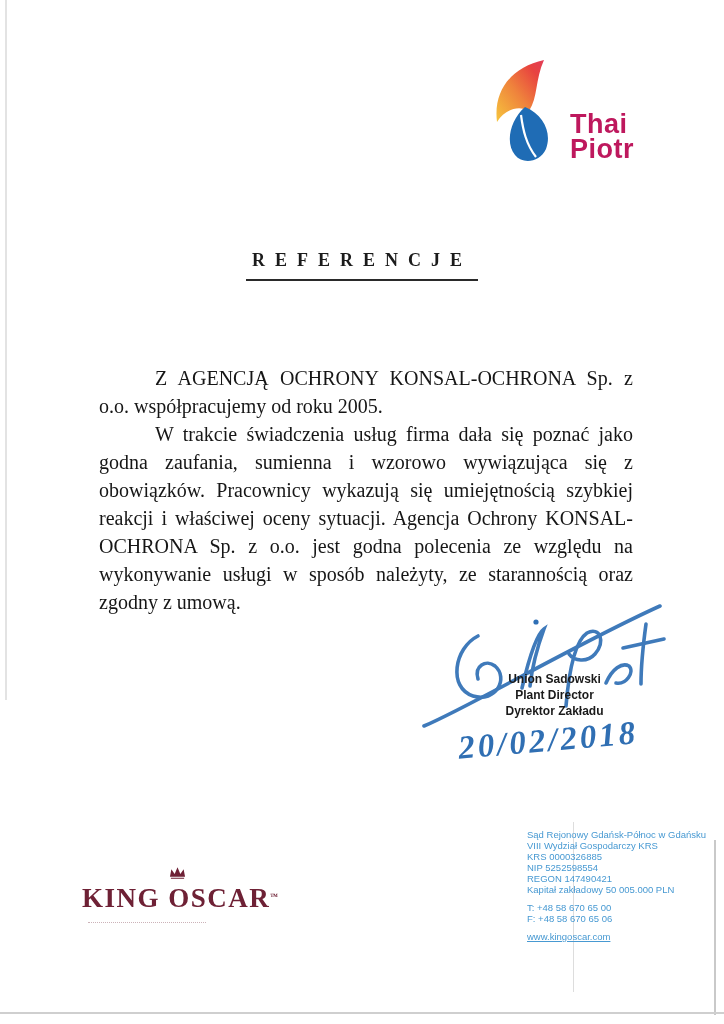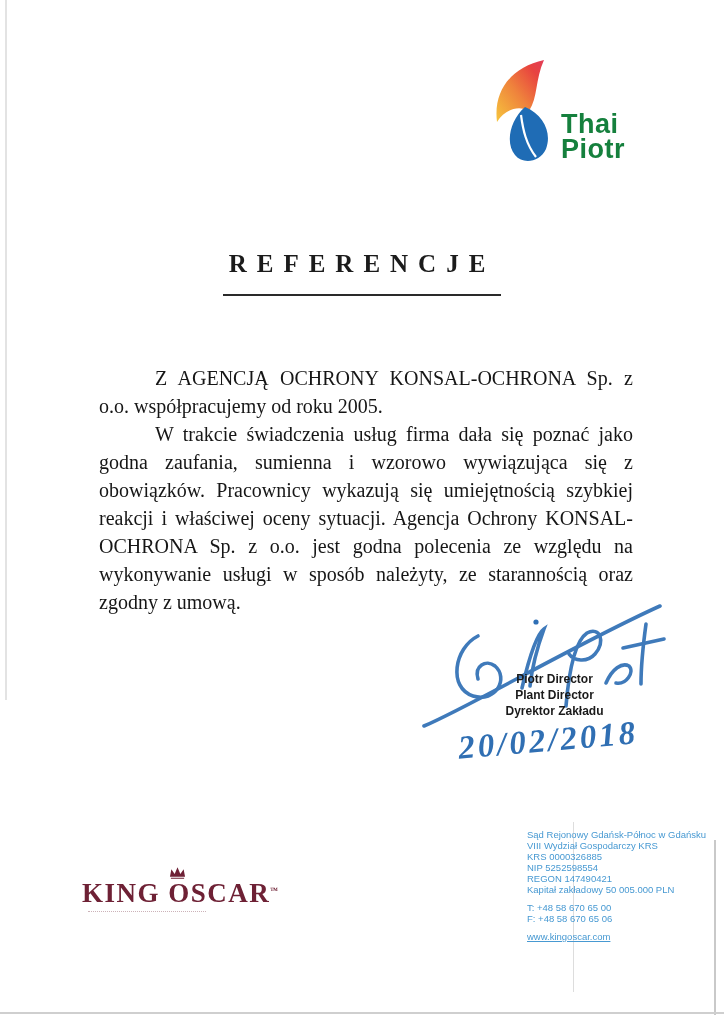--- a/index.html
+++ b/index.html
@@ -12,42 +12,42 @@
     margin:0 auto;
   }
   
   .edge-left{position:absolute;left:5px;top:0;width:2px;height:700px;background:#e3e3e3;}
   .edge-right{position:absolute;left:714px;top:840px;width:2px;height:175px;background:#c9c9c9;}
   .edge-bottom{position:absolute;left:0;top:1012px;width:724px;height:2px;background:#cfcfcf;}
   .fold-line{position:absolute;left:573px;top:822px;width:1px;height:170px;background:rgba(120,120,120,.25);}
   
   .tu-logo{position:absolute;left:492px;top:58px;display:flex;align-items:flex-end;}
   .tu-mark{width:60px;height:106px;}
-  .tu-name{margin-left:9px;margin-bottom:2px;font-family:"Liberation Sans",sans-serif;
-    font-weight:bold;font-size:27px;line-height:25px;color:#15803d;letter-spacing:.5px;}
+  .tu-name{margin-left:18px;margin-bottom:2px;font-family:"Liberation Sans",sans-serif;
+    font-weight:bold;font-size:27px;line-height:25px;color:#be185d;letter-spacing:.5px;}
   
   .title-wrap{position:absolute;left:0;top:250px;width:724px;text-align:center;}
-  .title{display:inline-block;font-weight:bold;font-size:25px;letter-spacing:10px;
-    color:#1b1b1b;border-bottom:2.5px solid #2a2a2a;padding:0 6px 16px 6px;text-align:center;}
+  .title{display:inline-block;font-weight:bold;font-size:18px;letter-spacing:10px;
+    color:#1b1b1b;border-bottom:2.5px solid #2a2a2a;padding:0 6px 8px 6px;text-align:center;}
   
   .body-text{position:absolute;left:99px;top:364px;width:534px;
     font-size:20px;line-height:28px;color:#161616;text-align:justify;}
   .body-text p{margin:0;text-indent:56px;}
   
   .sig-scrawl{position:absolute;left:416px;top:586px;width:252px;height:152px;}
   .sig-block{position:absolute;left:452px;top:671px;width:205px;text-align:center;
     font-family:"Liberation Sans",sans-serif;font-weight:bold;color:#1a1a1a;
     font-size:12px;line-height:16px;}
   .sig-date{position:absolute;left:458px;top:722px;
     font-family:"Liberation Serif",serif;font-style:italic;font-weight:bold;
     font-size:33px;color:#306fb3;letter-spacing:3px;transform:rotate(-5deg);}
   
   .ko-logo{position:absolute;left:82px;top:878px;color:#6e2135;
     font-family:"Liberation Serif",serif;font-weight:bold;}
-  .ko-row{position:relative;font-size:27px;letter-spacing:1.5px;line-height:30px;white-space:nowrap;}
+  .ko-row{position:relative;font-size:27px;letter-spacing:1.5px;line-height:41px;white-space:nowrap;}
   .ko-o{position:relative;display:inline-block;}
   .ko-crown{position:absolute;left:1px;top:-12px;width:17px;height:13px;}
   .ko-tm{font-size:8px;vertical-align:top;position:relative;top:-2px;}
   .ko-tagline{margin-top:3px;margin-left:6px;width:118px;border-top:1px dotted rgba(110,33,53,.35);height:0;}
   
   .footer-col{position:absolute;left:527px;top:829px;width:186px;
     font-family:"Liberation Sans",sans-serif;font-size:9.5px;line-height:11px;
     color:#4799d2;}
   .footer-col .grp{margin-bottom:7px;}
   .f-company{font-weight:bold;font-size:10px;letter-spacing:.2px;}
@@ -99,21 +99,21 @@
       <path d="M106,102 C113,72 121,48 128,43 C121,62 116,82 114,100"></path>
       <path d="M150,120 C153,84 159,55 171,47 C184,40 190,56 179,68 C171,77 158,75 153,68"></path>
       <path d="M190,97 C196,83 206,76 213,80 C219,86 210,99 200,97"></path>
       <path d="M230,38 C227,60 225,82 225,98"></path>
       <path d="M207,62 L248,53"></path>
     </g>
     <circle cx="120" cy="36" r="2.6" fill="#2f6fb5"></circle>
   </svg>
 
   <div class="sig-block">
-    <div>Piotr Director</div>
+    <div>Union Sadowski</div>
     <div>Plant Director</div>
     <div>Dyrektor Zakładu</div>
   </div>
 
   <div class="sig-date">20/02/2018</div>
 
   <div class="ko-logo">
     <div class="ko-row">
       <span>KING </span><span class="ko-o"><svg class="ko-crown" viewBox="0 0 18 13">
             <path d="M1,11 L2.5,3 L6,8 L9,1 L12,8 L15.5,3 L17,11 Z M2,12 L16,12 L16,13 L2,13 Z" fill="#6e2135"></path>

